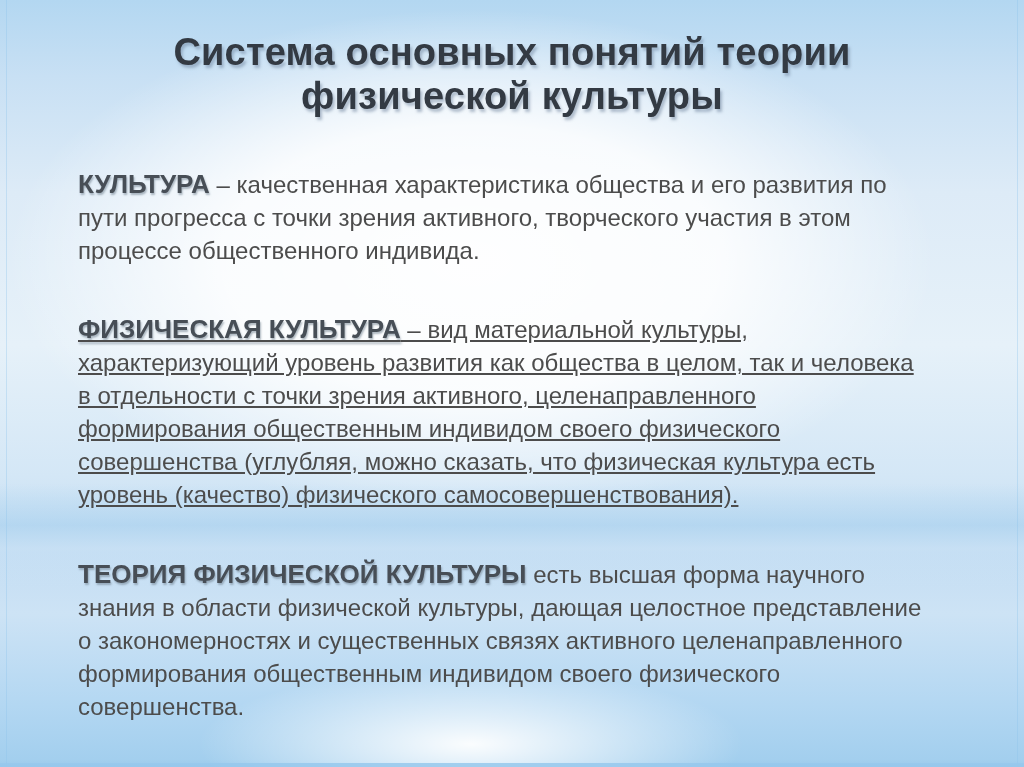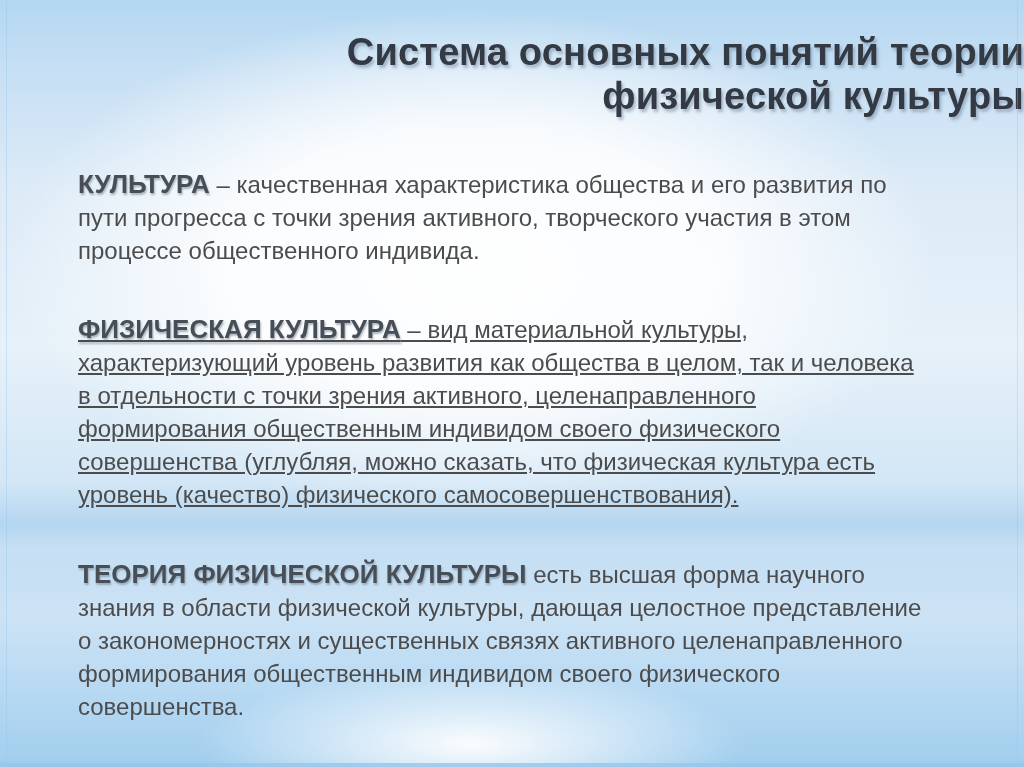--- a/index.html
+++ b/index.html
@@ -50,21 +50,21 @@
     left: 0; right: 0; bottom: 0;
     height: 4px;
     background: rgba(150,200,236,0.85);
   }
   .title {
     position: absolute;
     top: 30px;
     left: 0;
     right: 0;
     margin: 0;
-    text-align: right;
+    text-align: center;
     white-space: pre-line;
     font-size: 38px;
     line-height: 44px;
     font-weight: bold;
     color: #333a43;
     text-shadow: 2px 3px 3px rgba(110,130,155,0.50);
     letter-spacing: 0.2px;
   }
   .para {
     position: absolute;

